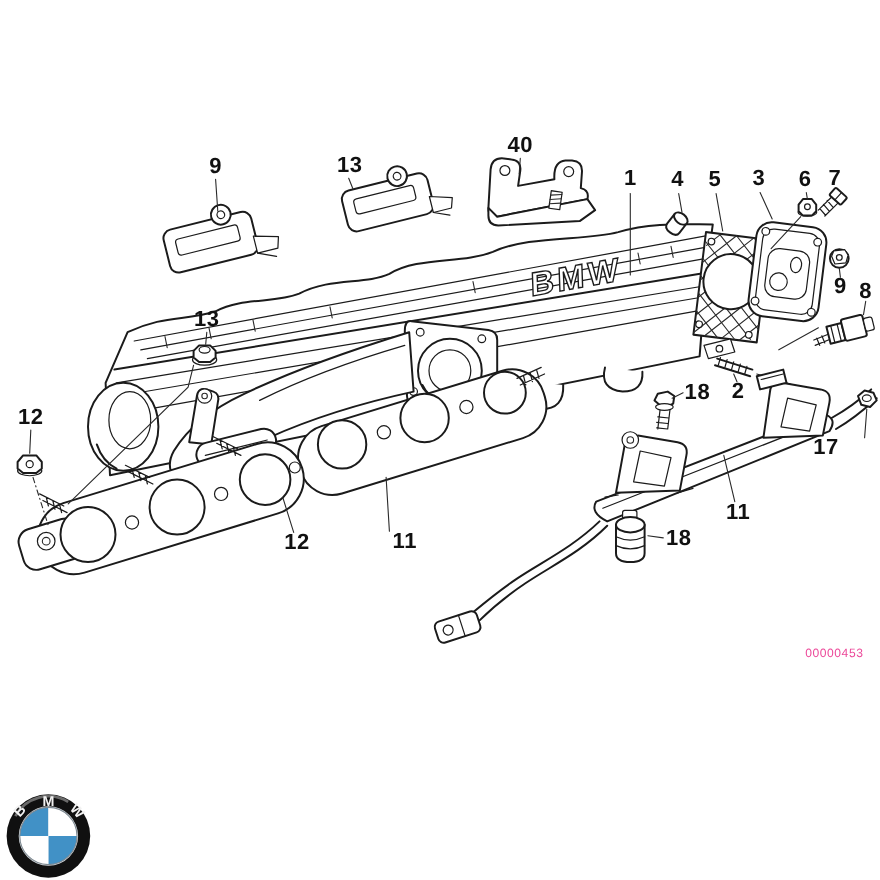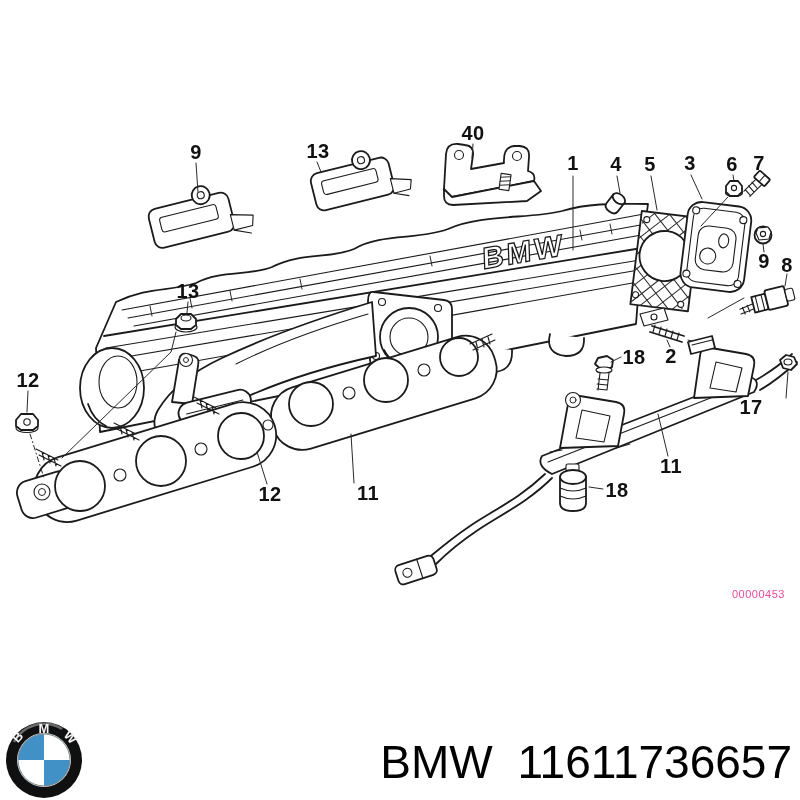--- a/index.html
+++ b/index.html
@@ -332,18 +332,14 @@
       <path d="M 42 42 L 42 16 A 26 26 0 0 1 68 42 Z" fill="#ffffff"></path>
       <path d="M 42 42 L 68 42 A 26 26 0 0 1 42 68 Z" fill="#4191c6"></path>
       <path d="M 42 42 L 42 68 A 26 26 0 0 1 16 42 Z" fill="#ffffff"></path>
       <circle cx="42" cy="42" r="26" fill="none" stroke="#7f8a92" stroke-width="1"></circle>
       <text class="logo-letter" text-anchor="middle" transform="translate(19 22) rotate(-48)">B</text>
       <text class="logo-letter" text-anchor="middle" transform="translate(42 15)">M</text>
       <text class="logo-letter" text-anchor="middle" transform="translate(65 22) rotate(48)">W</text>
     </svg>
   </div>
 
-  <div class="footer-caption">
-    <span>BMW</span>
-    <span class="num">11611736657</span>
-  </div>
 
 </div>
 
 </body></html>

